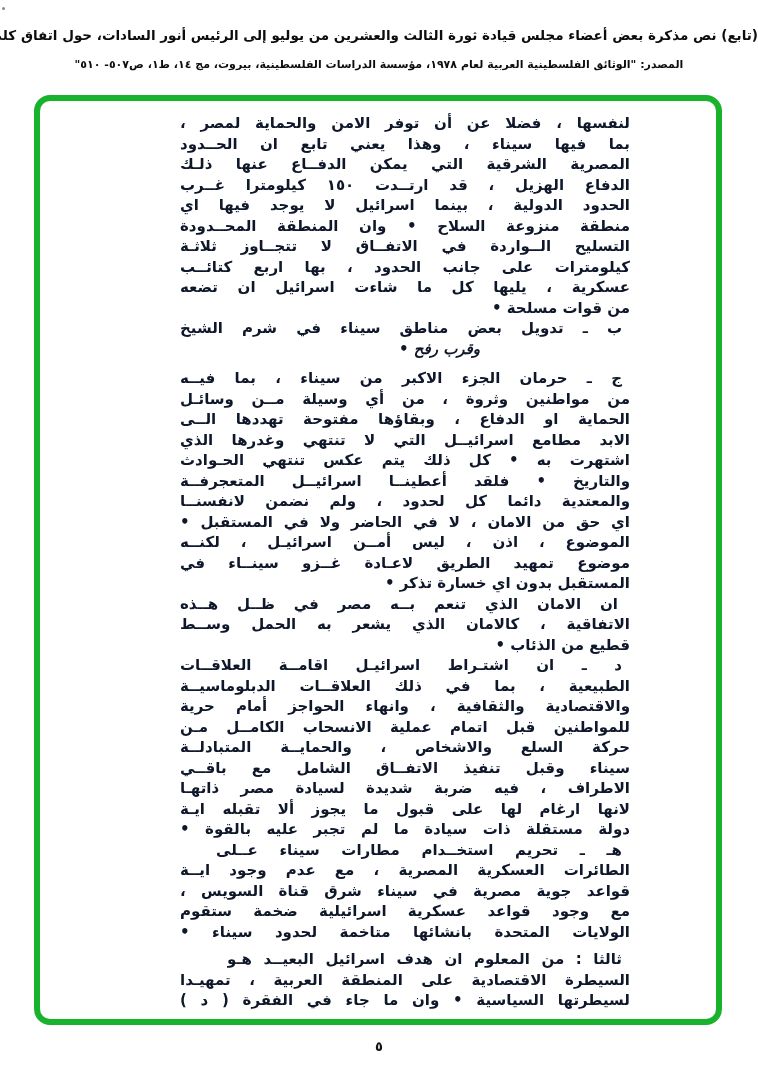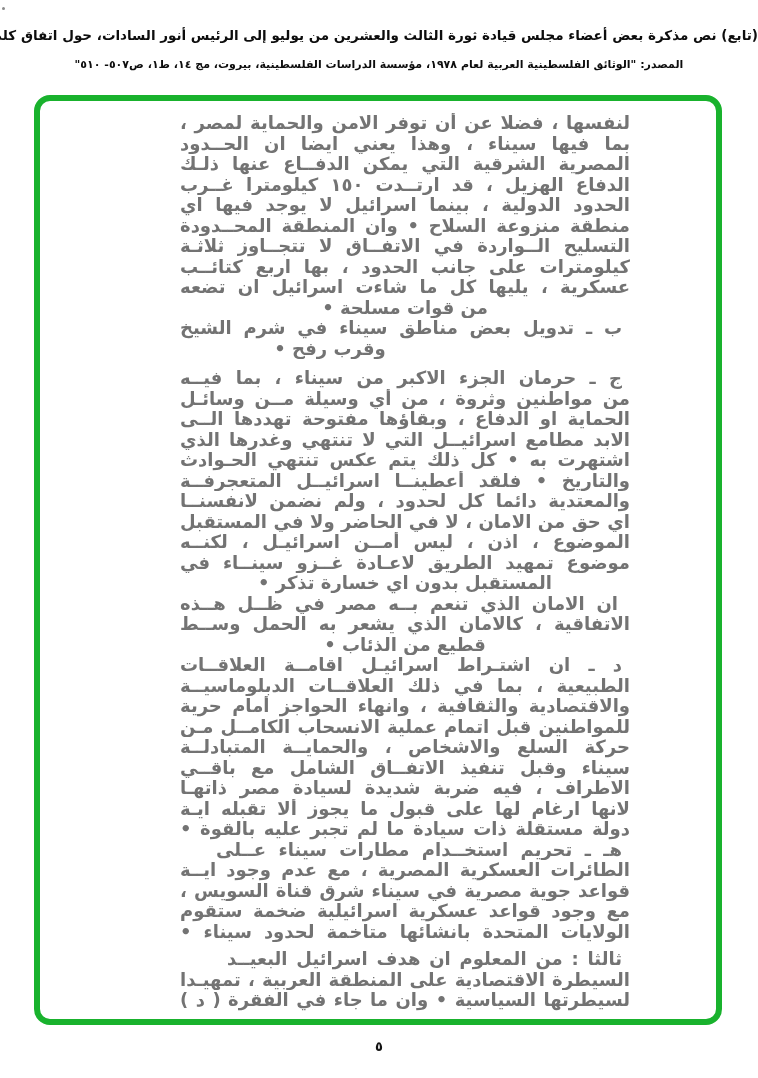--- a/index.html
+++ b/index.html
@@ -31,27 +31,27 @@
     position:absolute; left:34px; top:95px;
     width:688px; height:930px;
     box-sizing:border-box;
     border:6px solid #19b22d;
     border-radius:16px;
     background:#ffffff;
   }
   .body-text {
     position:absolute; left:180px; top:113px; width:450px;
     direction:rtl;
-    font-size:18px; font-weight:bold;
-    color:#737373;
+    font-size:15px; font-weight:bold;
+    color:#0f172a;
   }
   .bline {
     height:20.5px; line-height:20.5px;
     overflow:hidden;
-    text-align:center;
+    text-align:right;
   }
   .bline.just {
     text-align:justify;
     text-align-last:justify;
   }
   .page-number {
     position:absolute; top:1039px; left:0; right:0;
     text-align:center; direction:rtl;
     font-weight:bold; font-size:13px; color:#111;
   }
@@ -62,31 +62,31 @@
 <div class="artifact-dot"></div>
 
 <div class="header-line-1">(تابع)  نص مذكرة بعض أعضاء مجلس قيادة ثورة الثالث والعشرين من يوليو إلى الرئيس أنور السادات، حول اتفاق كلمب ديفيد</div>
 
 <div class="header-line-2">المصدر: "الوثائق الفلسطينية العربية لعام ١٩٧٨، مؤسسة الدراسات الفلسطينية، بيروت، مج ١٤، ط١، ص٥٠٧- ٥١٠"</div>
 
 <div class="green-box" style="border-color: rgb(25, 178, 45);"></div>
 
 <div class="body-text" dir="rtl">
     <div class="bline just">لنفسها ، فضلا عن أن توفر الامن والحماية لمصر ،</div>
-    <div class="bline just">بما فيها سيناء ، وهذا يعني ايضا ان الحــدود</div>
+    <div class="bline just">بما فيها سيناء ، وهذا يعني تابع ان الحــدود</div>
     <div class="bline just">المصرية الشرقية التي يمكن الدفــاع عنها ذلـك</div>
     <div class="bline just">الدفاع الهزيل ، قد ارتــدت ١٥٠ كيلومترا غــرب</div>
     <div class="bline just">الحدود الدولية ، بينما اسرائيل لا يوجد فيها اي</div>
     <div class="bline just">منطقة منزوعة السلاح • وان المنطقة المحــدودة</div>
     <div class="bline just">التسليح الــواردة في الاتفــاق لا تتجــاوز ثلاثـة</div>
     <div class="bline just">كيلومترات على جانب الحدود ، بها اربع كتائــب</div>
     <div class="bline just">عسكرية ، يليها كل ما شاءت اسرائيل ان تضعه</div>
     <div class="bline">من قوات مسلحة •</div>
     <div class="bline just" style="padding-right: 8px;">ب ـ تدويل بعض مناطق سيناء في شرم الشيخ</div>
-    <div class="bline" style="padding-right: 150px;">وقرب رفح •</div>
+    <div class="bline" style="padding-right: 150px; font-style: italic;">وقرب رفح •</div>
     <div class="bline just" style="padding-right: 8px; margin-top: 9px;">ج ـ حرمان الجزء الاكبر من سيناء ، بما فيــه</div>
     <div class="bline just">من مواطنين وثروة ، من أي وسيلة مــن وسائـل</div>
     <div class="bline just">الحماية او الدفاع ، وبقاؤها مفتوحة تهددها الــى</div>
     <div class="bline just">الابد مطامع اسرائيــل التي لا تنتهي وغدرها الذي</div>
     <div class="bline just">اشتهرت به • كل ذلك يتم عكس تنتهي الحـوادث</div>
     <div class="bline just">والتاريخ • فلقد أعطينــا اسرائيــل المتعجرفــة</div>
     <div class="bline just">والمعتدية دائما كل لحدود ، ولم نضمن لانفسنــا</div>
     <div class="bline just">اي حق من الامان ، لا في الحاضر ولا في المستقبل •</div>
     <div class="bline just">الموضوع ، اذن ، ليس أمــن اسرائيـل ، لكنــه</div>
     <div class="bline just">موضوع تمهيد الطريق لاعـادة غــزو سينــاء في</div>

